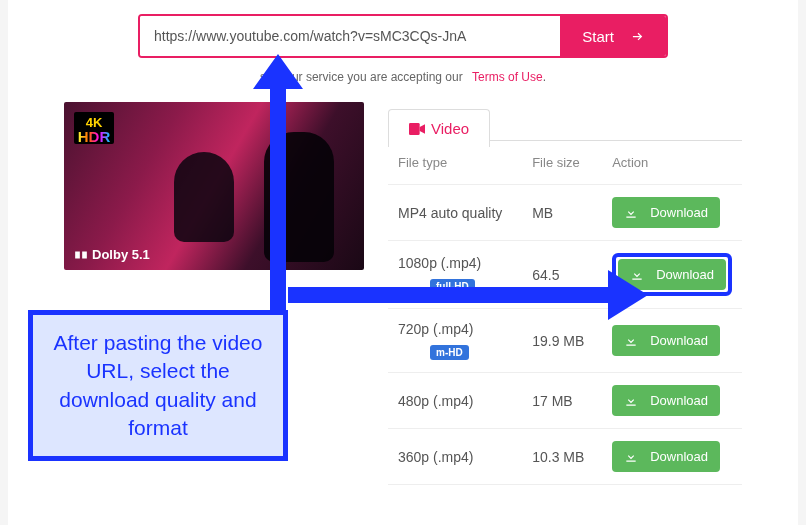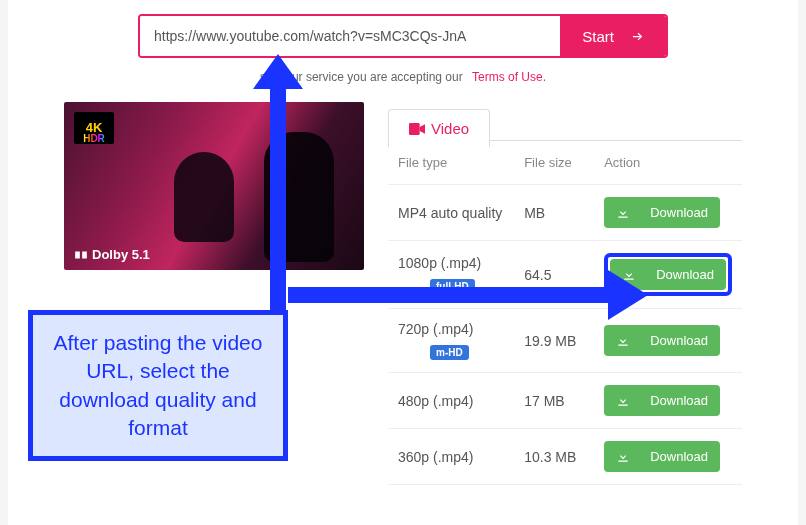--- a/index.html
+++ b/index.html
@@ -80,21 +80,21 @@
       flex-direction: column;
       align-items: center;
       justify-content: flex-end;
       line-height: 1;
     }
     .hdr-badge .k4 { color: #ffd400; font-size: 13px; }
     .hdr-badge .hdr {
       background: linear-gradient(90deg,#ff3,#f60,#f0f,#0cf);
       -webkit-background-clip: text;
       color: transparent;
-      font-size: 10px;
+      font-size: 15px;
     }
     .dolby {
       position: absolute;
       bottom: 8px; left: 10px;
       color: #fff;
       font-size: 13px;
       font-weight: 600;
       display: flex;
       align-items: center;
       gap: 4px;
@@ -160,21 +160,21 @@
     .dl-btn {
       background: #5cb85c;
       color: #fff;
       border: none;
       padding: 8px 12px;
       font-size: 13px;
       border-radius: 4px;
       cursor: pointer;
       display: flex;
       align-items: center;
-      gap: 20px;
+      gap: 12px;
     }
     .dl-highlight {
       border: 4px solid #1a33ff;
       border-radius: 6px;
       padding: 2px;
       display: inline-block;
     }
     .callout {
       position: absolute;
       left: 20px;

